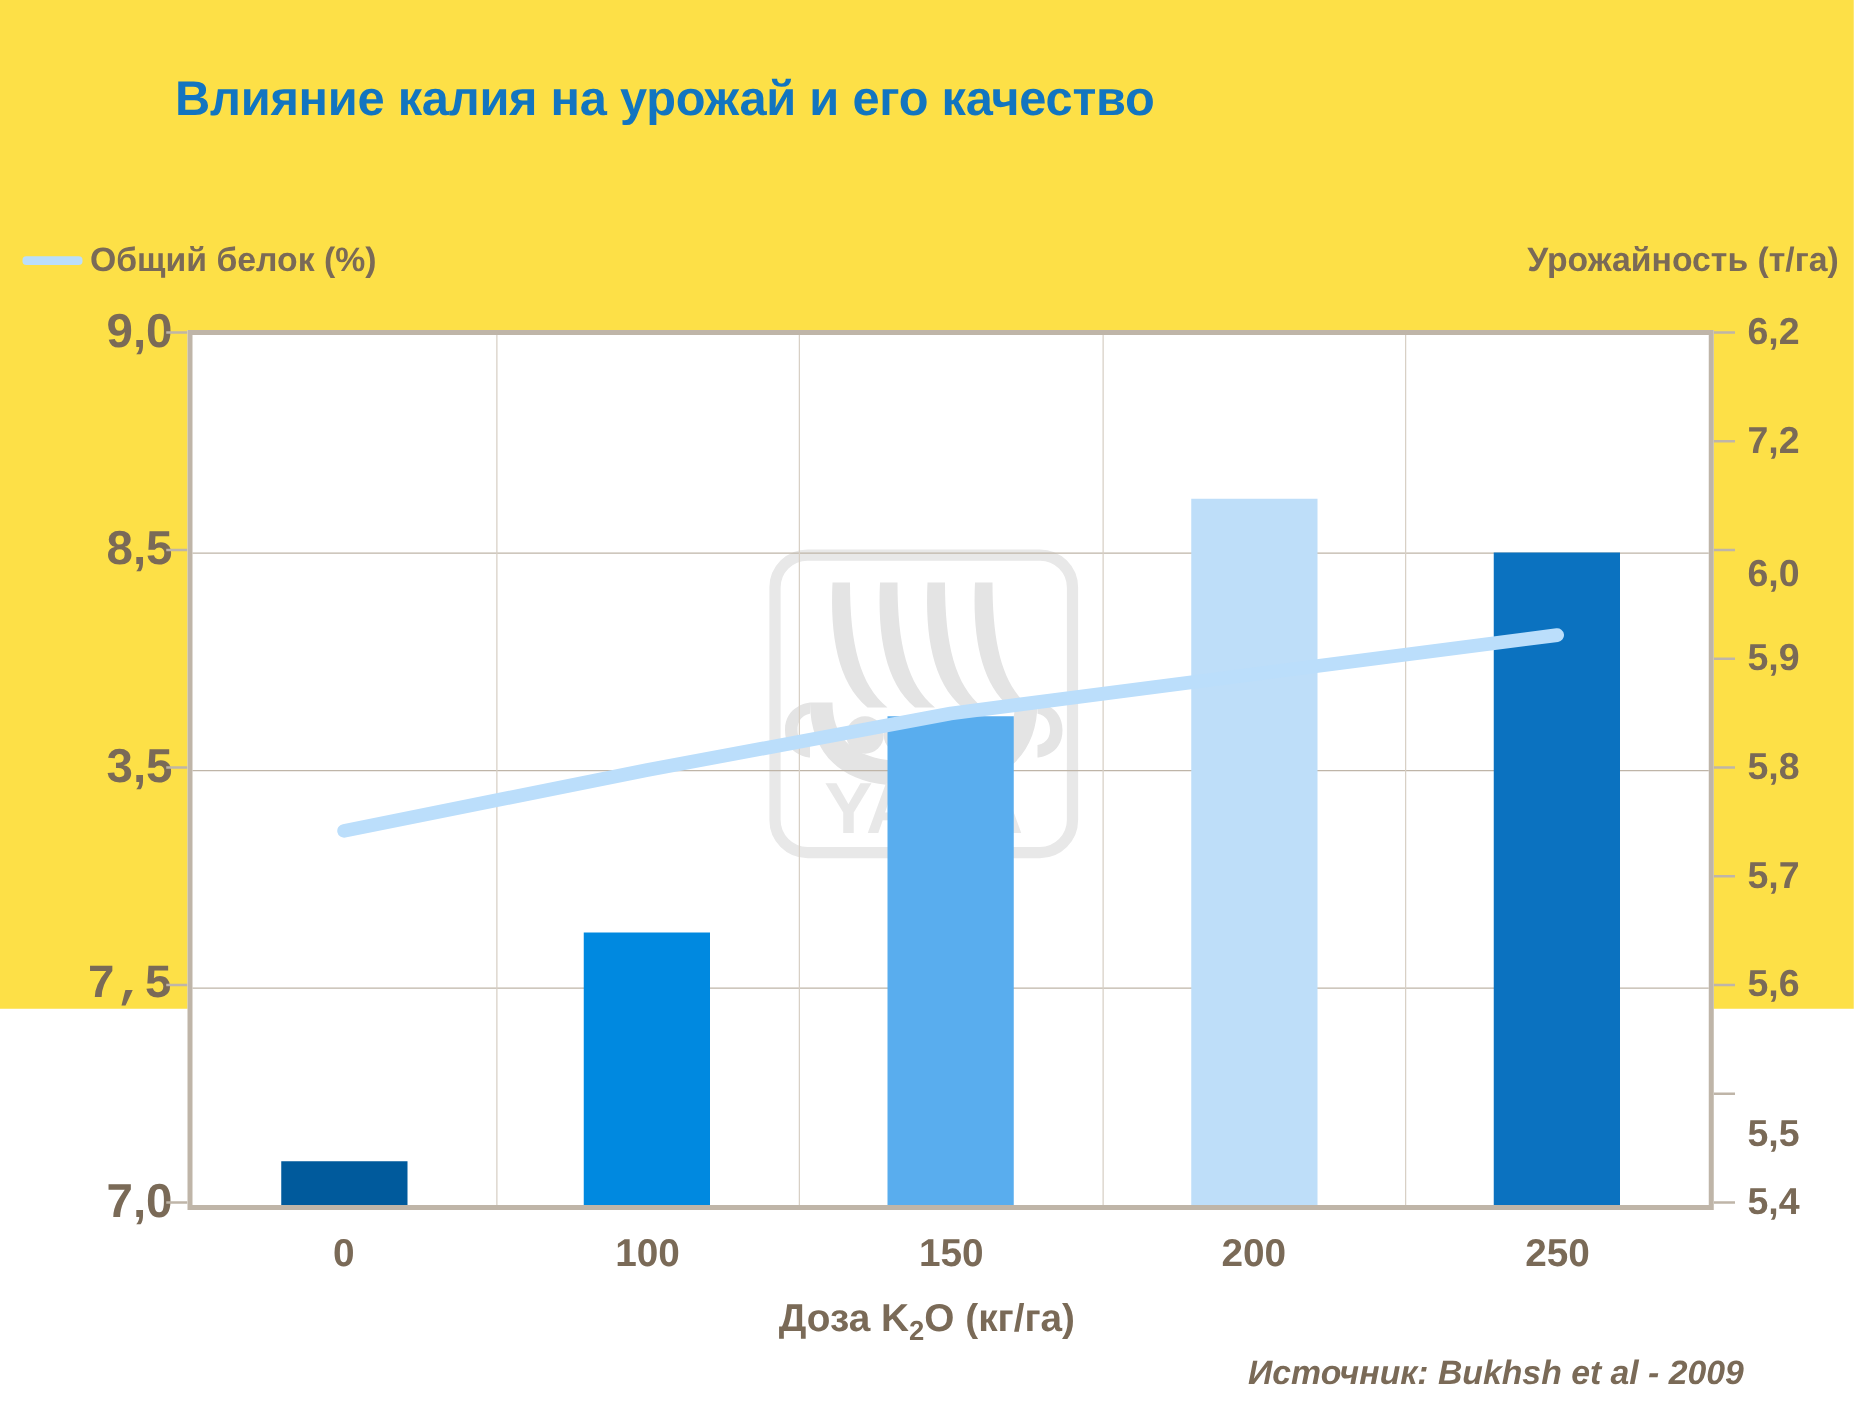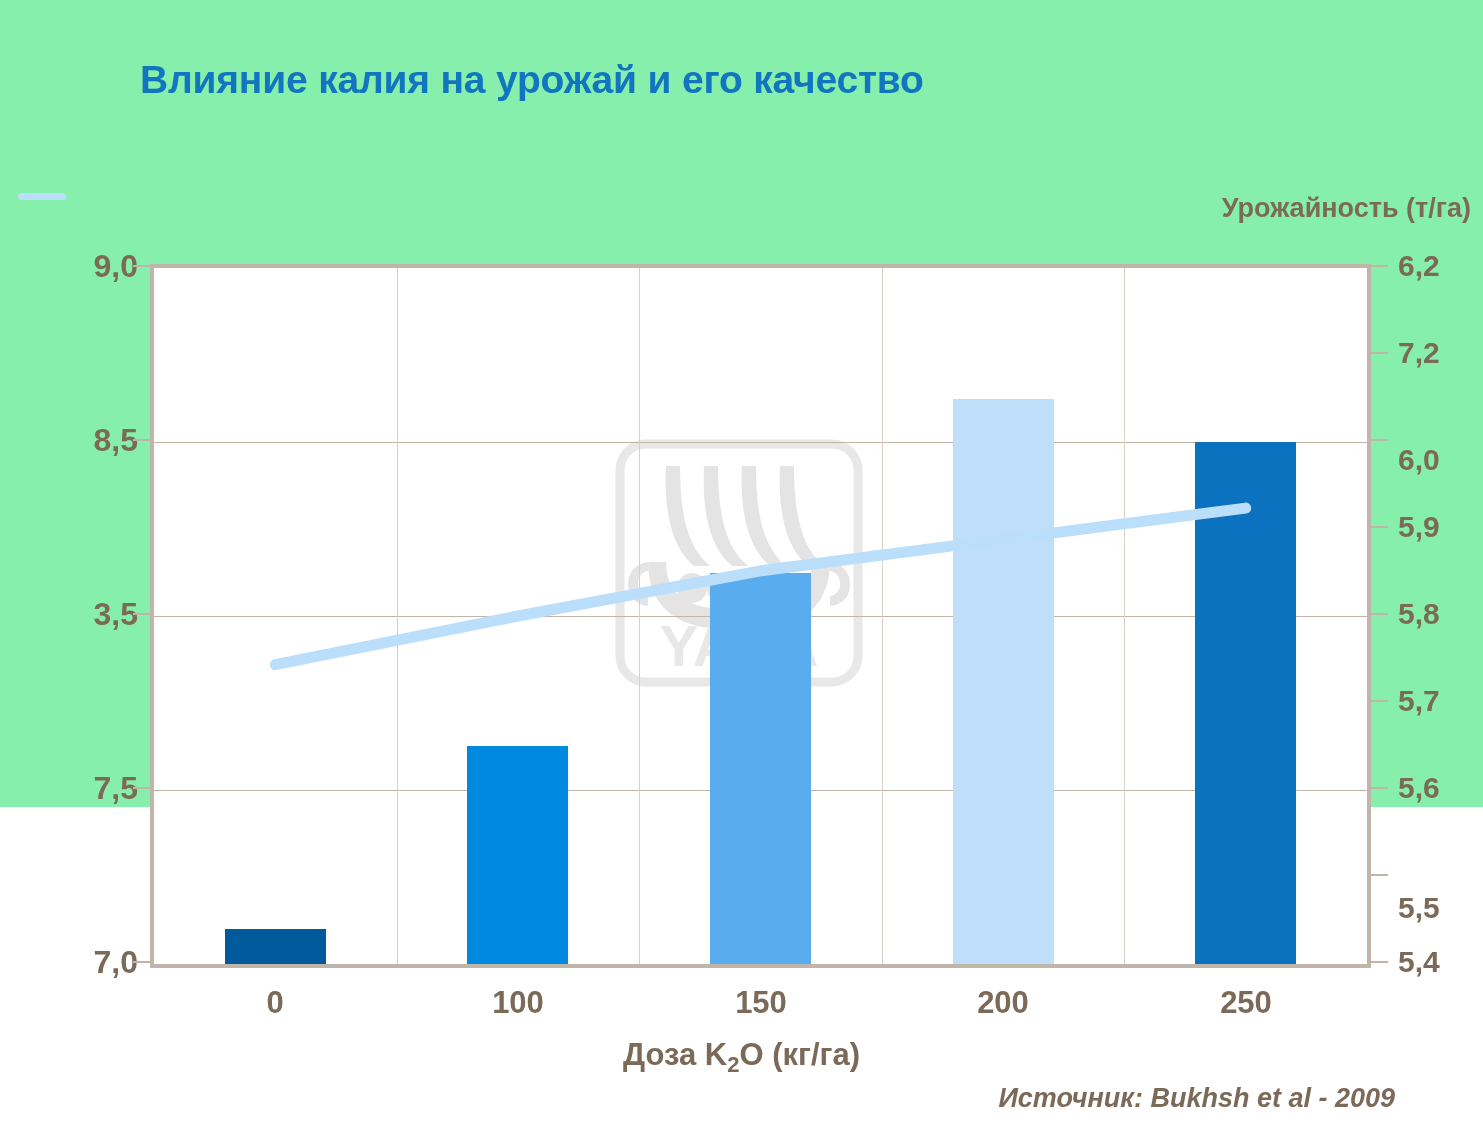--- a/index.html
+++ b/index.html
@@ -11,21 +11,21 @@
     width: 1483px;
     height: 1125px;
     font-family: "Liberation Sans", sans-serif;
     overflow: hidden;
     position: relative;
   }
   #page {
     position: relative;
     width: 1483px;
     height: 807px;
-    background: #86efac;
+    background: #fde047;
   }
 
   
   .title {
     position: absolute;
     left: 140px;
     top: 58px;
     font-size: 39px;
     font-weight: bold;
     color: #1275C0;
@@ -125,21 +125,21 @@
     width: 100%;
     height: 100%;
     pointer-events: none;
   }
 
   
   .ytick-left {
     position: absolute;
     right: 1345px;
     text-align: right;
-    font-size: 32px;
+    font-size: 38px;
     font-weight: bold;
     color: #7A6A57;
     transform: translateY(-50%);
     white-space: nowrap;
   }
   .ytick-right {
     position: absolute;
     left: 1398px;
     text-align: left;
     font-size: 30px;
@@ -199,31 +199,32 @@
 </style>
 </head>
 <body>
 
 <div id="page">
 
   <div class="title">Влияние калия на урожай и его качество</div>
 
   <div class="legend-left">
     <span class="legend-swatch"></span>
+    <span class="legend-left-label">Общий белок (%)</span>
   </div>
   <div class="legend-right-label">Урожайность (т/га)</div>
 
   <div id="left-ticks">
       <div class="ytick-left" style="top: 266px;">9,0</div>
       <div class="tickmark-left" style="top: 265px;"></div>
       <div class="ytick-left" style="top: 440px;">8,5</div>
       <div class="tickmark-left" style="top: 439px;"></div>
       <div class="ytick-left" style="top: 614px;">3,5</div>
       <div class="tickmark-left" style="top: 613px;"></div>
-      <div class="ytick-left" style="top: 788px;">7,5</div>
+      <div class="ytick-left" style="top: 788px; font-family: Liberation Mono, monospace;">7,5</div>
       <div class="tickmark-left" style="top: 787px;"></div>
       <div class="ytick-left" style="top: 962px;">7,0</div>
       <div class="tickmark-left" style="top: 961px;"></div>
     </div>
 
   <div id="right-ticks">
       <div class="ytick-right" style="top: 266px;">6,2</div>
       <div class="tickmark-right" style="top: 265px;"></div>
       <div class="ytick-right" style="top: 353px;">7,2</div>
       <div class="tickmark-right" style="top: 352px;"></div>

